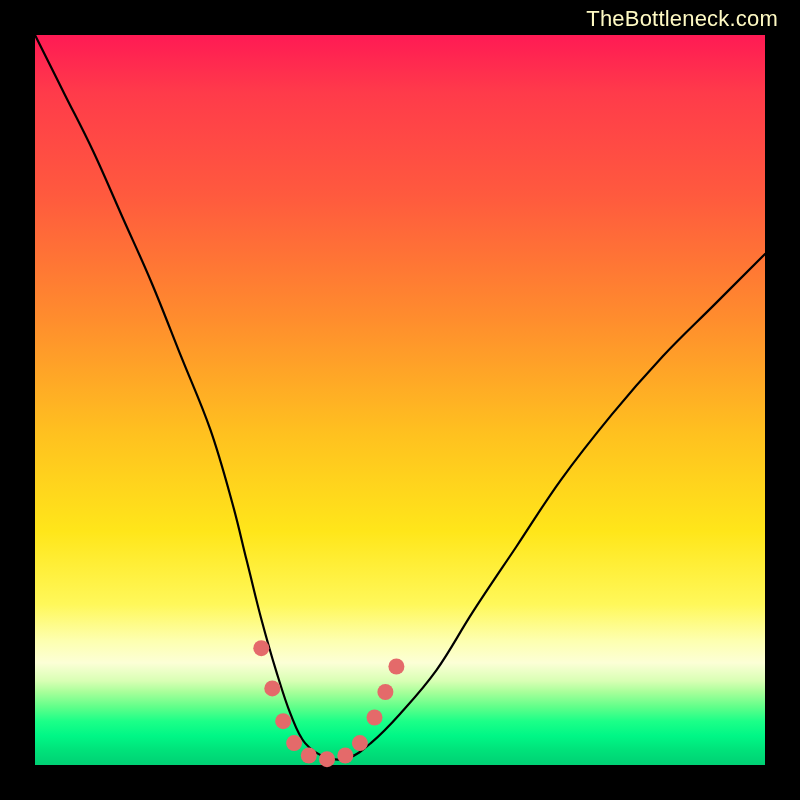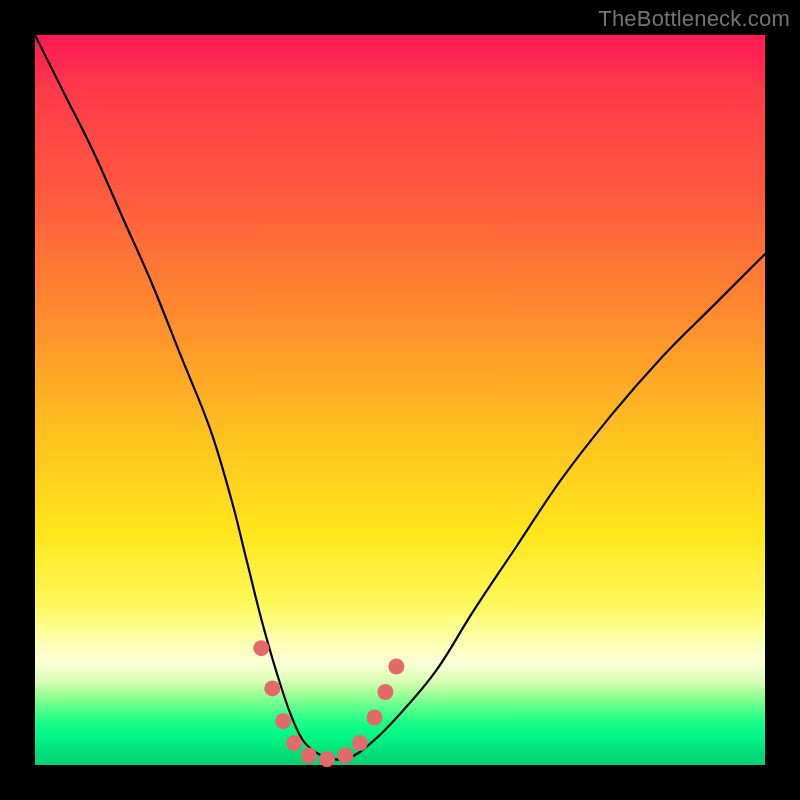--- a/index.html
+++ b/index.html
@@ -40,24 +40,24 @@
       #62ff8a 92%,
       #1cff88 94%,
       #00f786 96%,
       #00e27a 98%,
       #00d074 100%
     );
   }
   .watermark {
     position: absolute;
     top: 6px;
-    right: 10px;
+    right: 22px;
     font-family: Arial, Helvetica, sans-serif;
     font-size: 22px;
-    color: #737373;
+    color: #fef9c3;
     letter-spacing: 0.2px;
     user-select: none;
   }
   svg.curve {
     position: absolute;
     left: 0;
     top: 0;
     width: 730px;
     height: 730px;
     overflow: visible;

